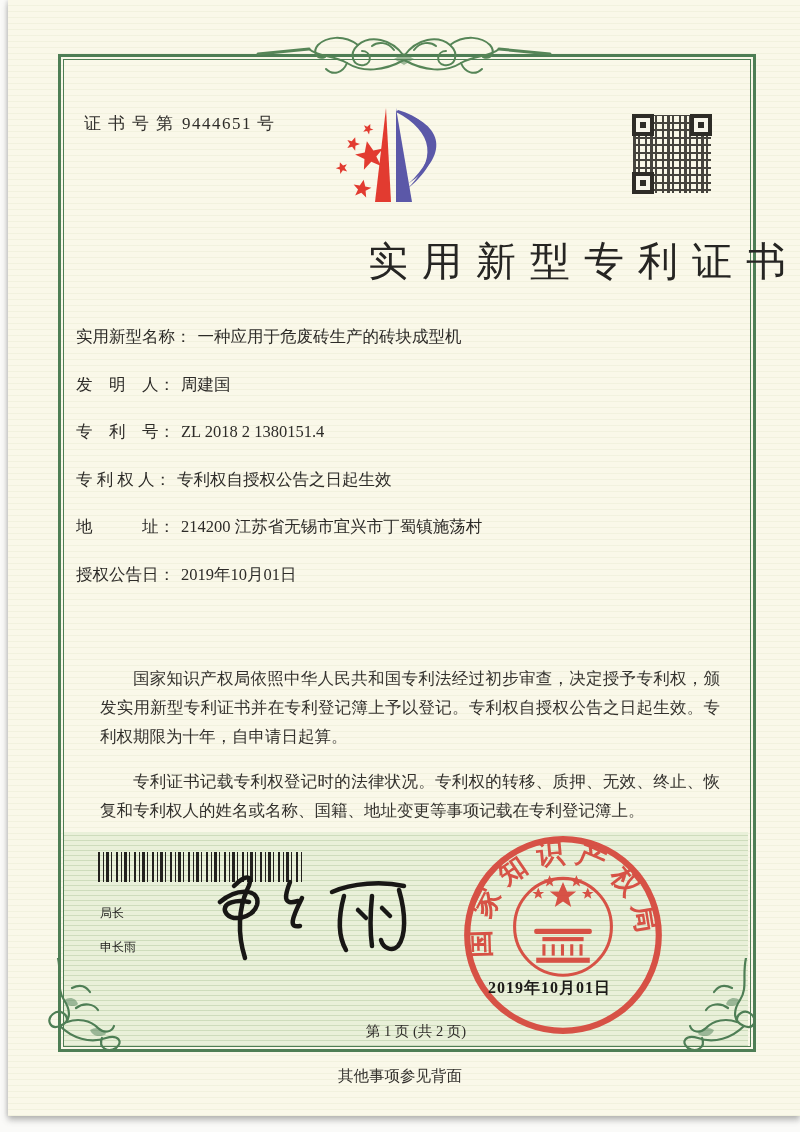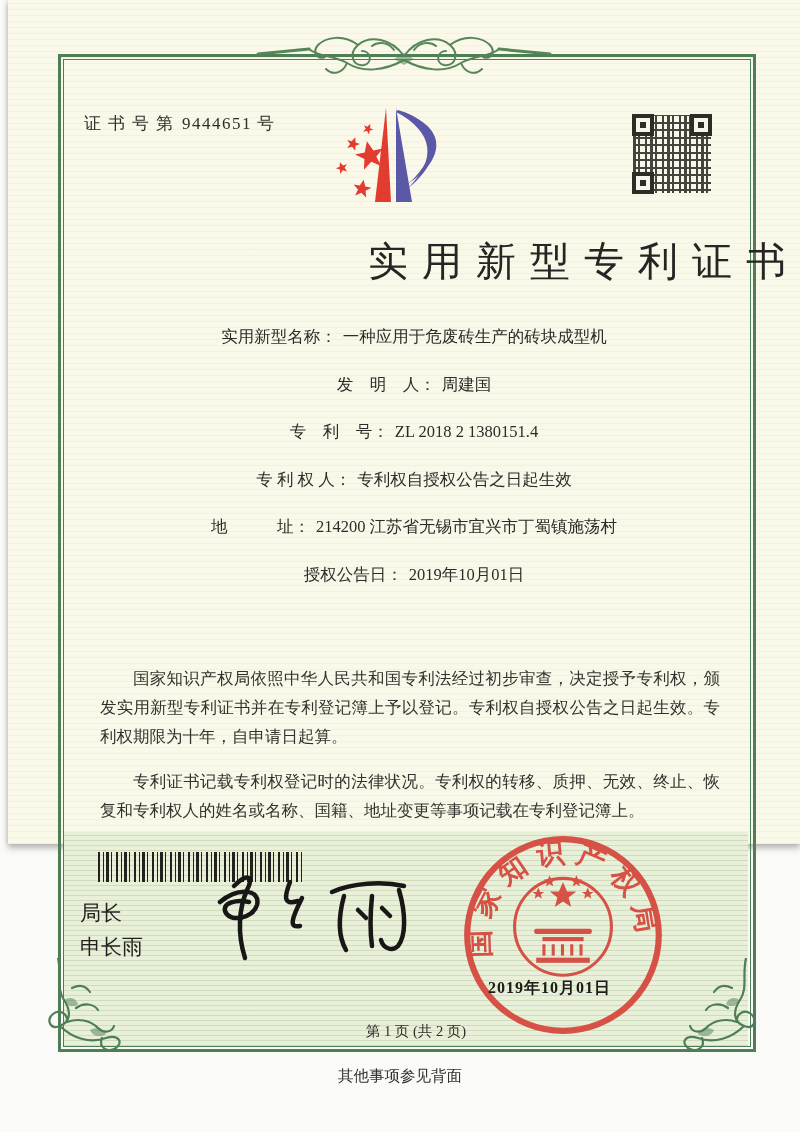--- a/index.html
+++ b/index.html
@@ -1,21 +1,21 @@
 <!DOCTYPE html>
 <html><head>
 <meta charset="utf-8">
 <style>
   html,body{margin:0;padding:0;}
   body{
     width:800px;height:1132px;background:#fafaf8;position:relative;overflow:hidden;
     font-family:"Liberation Serif","DejaVu Serif",serif;color:#2d2b28;
   }
   .page{
-    position:absolute;left:8px;top:0;width:792px;height:844px;
+    position:absolute;left:8px;top:0;width:792px;height:1116px;
     background:#faf8e9;
     background-image:repeating-linear-gradient(0deg,rgba(170,185,130,.10) 0 1px,transparent 1px 6px);
     box-shadow:0 4px 6px rgba(100,100,100,.45),-2px 0 3px rgba(0,0,0,.08);
   }
   .frame{
     position:absolute;left:50px;top:54px;width:698px;height:998px;
     border:3px solid #4e7e55;box-sizing:border-box;
   }
   .frame-inner{position:absolute;inset:2px;border:1px solid #4e7e55;}
   .band{
@@ -35,36 +35,36 @@
       repeating-linear-gradient(90deg,#33312c 0 3px,transparent 3px 5px,#33312c 5px 7px,transparent 7px 12px,#33312c 12px 14px,transparent 14px 17px),
       repeating-linear-gradient(0deg,transparent 0 2px,#33312c 2px 4px,transparent 4px 9px,#33312c 9px 11px,transparent 11px 15px);
   }
   .qr-finder{position:absolute;width:22px;height:22px;border:4px solid #2e2c27;background:#f7f5ea;box-sizing:border-box;}
   .qr-finder::after{content:"";position:absolute;left:4px;top:4px;width:6px;height:6px;background:#2e2c27;}
   .qr-tl{left:0;top:0;} .qr-tr{right:0;top:0;} .qr-bl{left:0;bottom:0;}
   .title{
     position:absolute;left:8px;right:0;top:234px;text-align:right;
     font-size:40px;font-weight:normal;letter-spacing:14px;text-indent:14px;color:#262523;
   }
-  .fields{position:absolute;left:76px;top:326px;width:660px;text-align:center;}
+  .fields{position:absolute;left:68px;top:326px;width:660px;}
   .field-row{height:47.6px;position:relative;font-size:16.5px;white-space:nowrap;}
   .field-label{color:#2d2b28;}
   .field-value{color:#2d2b28;margin-left:6px;}
   .grant-no-pair{position:absolute;left:309px;top:0;}
   .body-text{position:absolute;left:76px;top:648px;width:652px;}
   .body-text p{margin:16px;font-size:16.5px;line-height:29px;text-indent:2em;color:#33312d;text-align:justify;}
   .barcode{
     position:absolute;left:90px;top:852px;width:206px;height:30px;
     background:repeating-linear-gradient(90deg,
       #23211e 0 2px,transparent 2px 5px,
       #23211e 5px 6px,transparent 6px 8px,
       #23211e 8px 11px,transparent 11px 13px,
       #23211e 13px 14px,transparent 14px 18px);
   }
-  .commissioner{position:absolute;left:72px;top:896px;font-family:"Liberation Sans","DejaVu Sans",sans-serif;font-size:21px;color:#232220;}
+  .commissioner{position:absolute;left:92px;top:896px;font-family:"Liberation Sans","DejaVu Sans",sans-serif;font-size:12px;color:#232220;}
   .commissioner div{line-height:34px;}
   .signature{position:absolute;left:186px;top:860px;width:235px;height:115px;}
   .seal{position:absolute;left:452px;top:832px;width:206px;height:206px;opacity:.92;}
   .seal-date{position:absolute;left:480px;top:978px;font-size:16px;letter-spacing:1px;color:#1c1b18;font-weight:bold;}
   .page-info{position:absolute;left:0;right:0;top:1022px;text-align:center;font-size:14.5px;color:#2f2d2a;padding-left:24px;}
   .back-note{position:absolute;left:0;right:8px;top:1066px;text-align:center;font-size:15.5px;color:#33312d;}
   .ornament{position:absolute;pointer-events:none;}
   .orn-top{left:246px;top:26px;width:300px;height:56px;}
   .orn-bl{left:38px;top:958px;width:84px;height:100px;}
   .orn-br{left:666px;top:958px;width:84px;height:100px;transform:scaleX(-1);}

